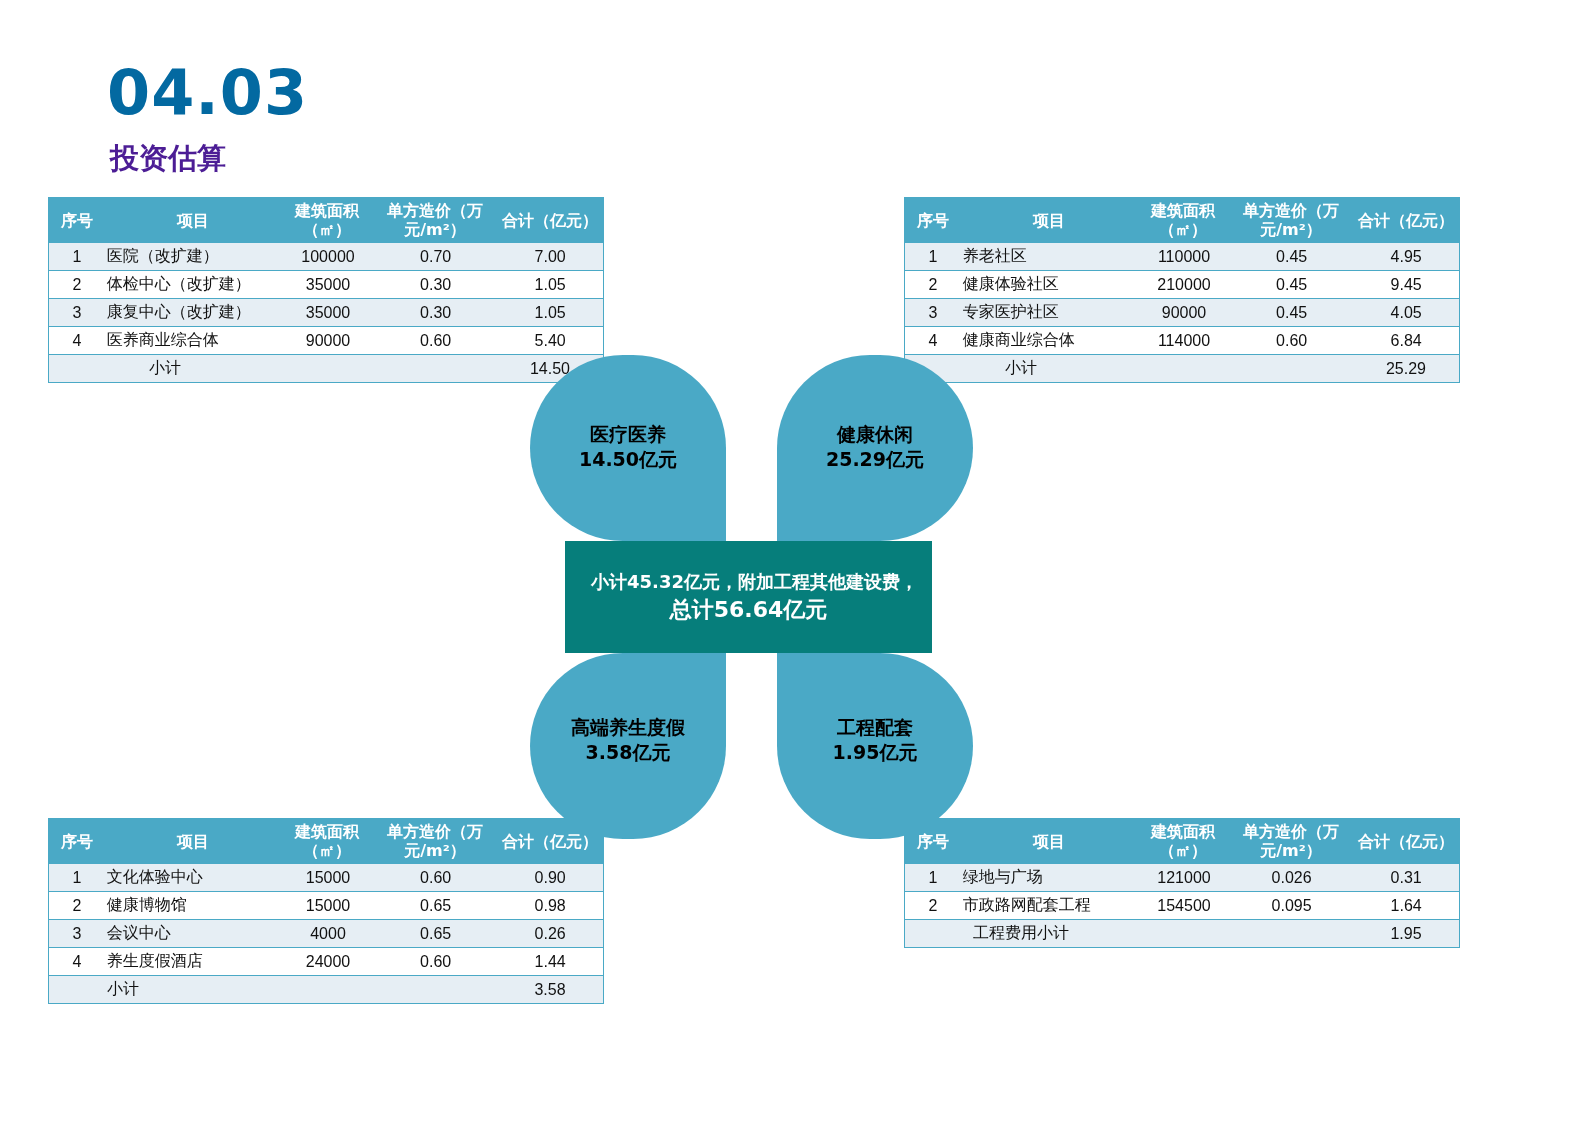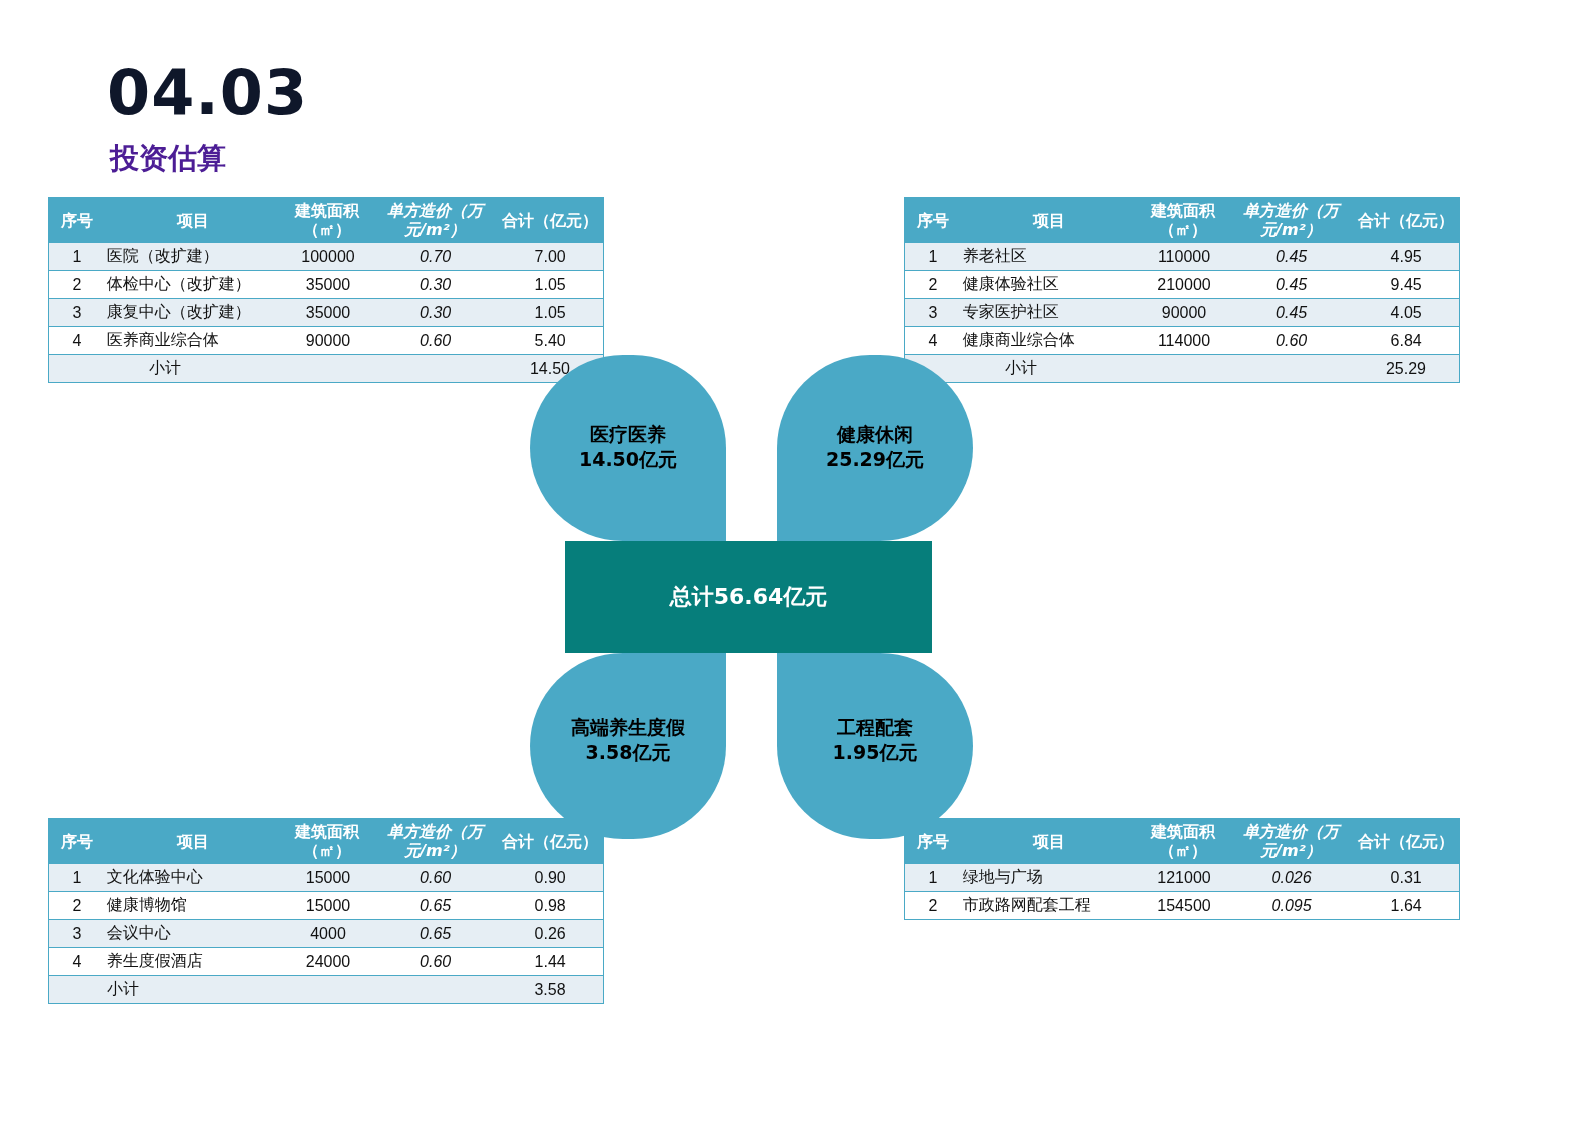--- a/index.html
+++ b/index.html
@@ -4,21 +4,21 @@
 <style>
   html, body { margin: 0; padding: 0; }
   body {
     width: 1587px; height: 1122px; position: relative; overflow: hidden;
     background: #ffffff;
     font-family: "Liberation Sans", "DejaVu Sans", sans-serif;
   }
   .section-number {
     position: absolute; left: 107px; top: 62px;
     font-family: "DejaVu Sans", sans-serif; font-weight: bold;
-    font-size: 62px; color: #0f172a; letter-spacing: 1px; line-height: 1;
+    font-size: 62px; color: #0369a1; letter-spacing: 1px; line-height: 1;
   }
   .section-title {
     position: absolute; left: 110px; top: 144px;
     font-family: "DejaVu Sans", sans-serif; font-weight: bold;
     font-size: 29px; color: #4c1d95; line-height: 1;
   }
   
   .cost-table {
     position: absolute; width: 556px;
     border: 1.5px solid #4aa9c6; box-sizing: border-box;
@@ -33,21 +33,21 @@
   .tbl-row {
     display: flex; height: 27px; align-items: center;
     border-top: 1px solid #4aa9c6; font-size: 16px; color: #111;
   }
   .tbl-row.shade { background: #e6eef4; }
   .tbl-row > div { text-align: center; white-space: nowrap; }
   .tbl-row .c-name { text-align: left; padding-left: 2px; font-family: Liberation Sans, sans-serif; font-size: 16px; }
   .c-no { width: 56px; }
   .c-name { width: 176px; }
   .c-area { width: 92px; }
-  .c-unit { width: 124px; font-style: italic; }
+  .c-unit { width: 124px; }
   .c-total { width: 106px; }
   .tbl-row .sub-label { width: 232px; text-align: center; font-family: "DejaVu Serif", serif; }
   .tbl-row .sub-label.left { text-align: left; padding-left: 58px; box-sizing: border-box; }
   .tbl-row .sub-spacer { width: 216px; }
 
   
   .petal {
     position: absolute; width: 196px; height: 186px;
     background: #4aa9c6; color: #000000;
     display: flex; flex-direction: column; align-items: center; justify-content: center;
@@ -220,20 +220,25 @@
     <div class="c-unit">0.026</div>
     <div class="c-total">0.31</div>
   </div>
   <div class="tbl-row">
     <div class="c-no">2</div>
     <div class="c-name">市政路网配套工程</div>
     <div class="c-area">154500</div>
     <div class="c-unit">0.095</div>
     <div class="c-total">1.64</div>
   </div>
+  <div class="tbl-row shade">
+    <div class="sub-label">工程费用小计</div>
+    <div class="sub-spacer"></div>
+    <div class="c-total">1.95</div>
+  </div>
 </div>
 
 <div class="petal tl">
   <div class="inner">
     <div>医疗医养</div>
     <div>14.50亿元</div>
   </div>
 </div>
 <div class="petal tr">
   <div class="inner">
@@ -248,14 +253,15 @@
   </div>
 </div>
 <div class="petal br">
   <div class="inner">
     <div>工程配套</div>
     <div>1.95亿元</div>
   </div>
 </div>
 
 <div class="center-box">
+  <div class="center-line1">小计45.32亿元，附加工程其他建设费，</div>
   <div class="center-line2">总计56.64亿元</div>
 </div>
 
 </body></html>

